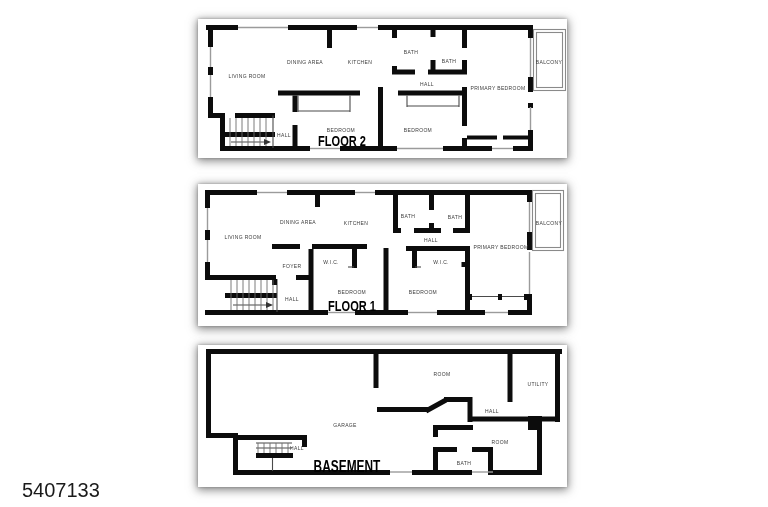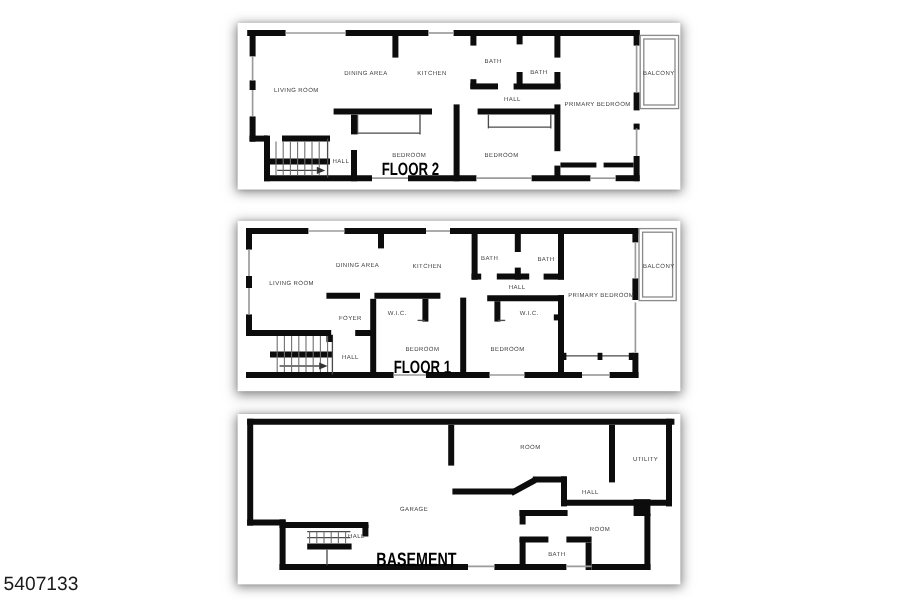--- a/index.html
+++ b/index.html
@@ -16,21 +16,21 @@
   g.win line{stroke:#9b9b9b;stroke-width:1.4;}
   g.thin line{stroke:#4a4a4a;stroke-width:1.1;}
   g.tread line{stroke:#6e6e6e;stroke-width:0.9;}
   g.bal rect{stroke:#8a8a8a;stroke-width:1.1;fill:none;}
   .jamb{fill:#0c0c0c;}
   .ah{fill:#333;}
   .label{position:absolute;font-size:5px;line-height:1;letter-spacing:.35px;color:#3b3b3b;
          white-space:nowrap;transform:translate(-50%,-50%);}
   .title{position:absolute;font-size:13px;line-height:1;font-weight:700;color:#000;
          white-space:nowrap;transform:translate(-50%,-50%) scale(.85,1.15);}
-  #photo-id{position:absolute;left:3px;top:479px;font-size:16px;line-height:1.1;color:#1a1a1a;}
+  #photo-id{position:absolute;left:22px;top:479px;font-size:20px;line-height:1.1;color:#1a1a1a;}
 </style>
 </head>
 <body>
 
 <div id="canvas">
 
   <div class="sheet" id="sheet-f2"></div>
   <div class="sheet" id="sheet-f1"></div>
   <div class="sheet" id="sheet-b"></div>
 

